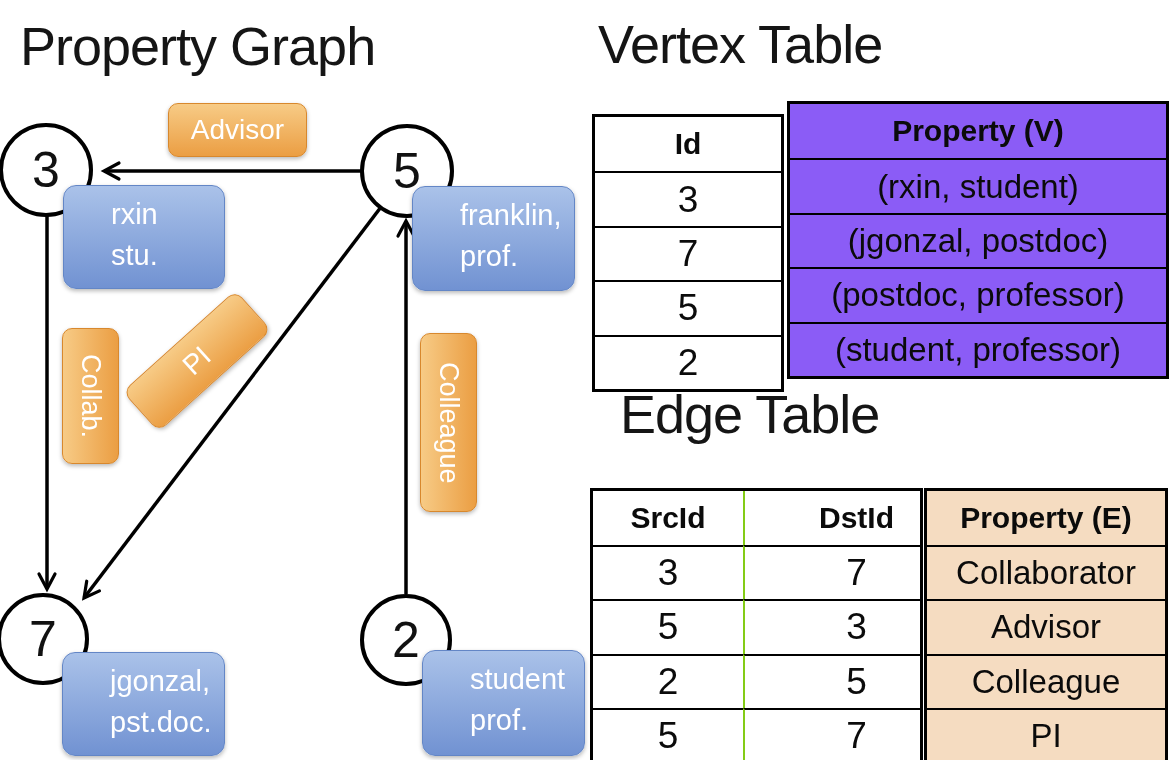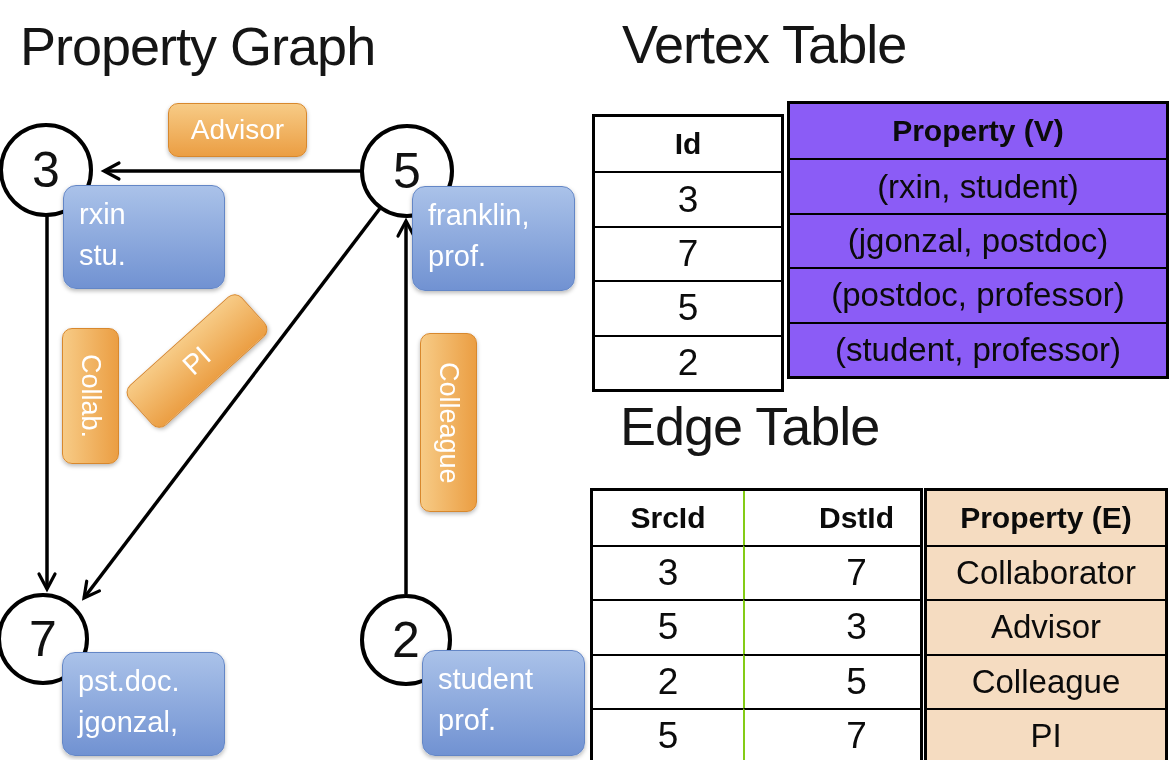--- a/index.html
+++ b/index.html
@@ -30,41 +30,41 @@
     background:linear-gradient(to right,#f7cb86,#eb9e43);
     writing-mode:vertical-rl;text-orientation:mixed;
   }
   
   .vertex-box{
     background:linear-gradient(to bottom,#aac2e9,#7192d2);
     border:1.5px solid #6386c6;border-radius:13px;
     color:#fff;font-size:29px;line-height:1.42;
     padding:8px 10px 6px 15px;z-index:4;box-shadow:0 2px 4px rgba(0,0,0,.28);
   }
-  .vertex-box span{display:block;}
+  .vertex-box span{display:block;margin-left:32px;}
   
   .tbl{display:grid;background:#fff;border:3px solid #000;z-index:2;}
   .cell{
     display:flex;align-items:center;justify-content:center;
     color:#0b0b0b;font-size:33px;border-top:2px solid #000;
   }
   .cell.num{font-size:37px;}
   .cell.th{font-weight:bold;font-size:30px;border-top:none;}
   .cell.vdiv{border-left:2px solid #84cc16;padding-left:48px;}
   .tbl.vprop{background:#8b5cf6;}
   .tbl.eprop{background:#f5dcc1;}
 </style>
 </head>
 <body>
 
 <div id="canvas">
 
   <div class="abs title" style="left:20px;top:18px;width:480px;">Property Graph</div>
-  <div class="abs title" style="left:622px;top:16px;width:432px;">Vertex Table</div>
-  <div class="abs title" style="left:620px;top:398px;width:430px;">Edge Table</div>
+  <div class="abs title" style="left:598px;top:16px;width:432px;">Vertex Table</div>
+  <div class="abs title" style="left:620px;top:386px;width:430px;">Edge Table</div>
 
   <svg id="graph-svg" width="580" height="760">
     <defs>
       <marker id="arrow" markerUnits="userSpaceOnUse" markerWidth="24" markerHeight="24" refX="19" refY="11" orient="auto">
         <path d="M4,3 L19,11 L4,19" fill="none" stroke="#000" stroke-width="3.2" stroke-linecap="round"></path>
       </marker>
     </defs>
     <line x1="361" y1="171" x2="104" y2="171" stroke="#000" stroke-width="3.5" marker-end="url(#arrow)"></line>
     <line x1="47" y1="215" x2="47" y2="589" stroke="#000" stroke-width="3.5" marker-end="url(#arrow)"></line>
     <line x1="381" y1="207" x2="84" y2="598" stroke="#000" stroke-width="3.5" marker-end="url(#arrow)"></line>
@@ -87,22 +87,22 @@
 
   <div class="abs vertex-box" style="left:63px;top:185px;width:135px;height:88px;">
     <span>rxin</span>
     <span>stu.</span>
   </div>
   <div class="abs vertex-box" style="left:412px;top:186px;width:136px;height:89px;">
     <span>franklin,</span>
     <span>prof.</span>
   </div>
   <div class="abs vertex-box" style="left:62px;top:652px;width:136px;height:88px;">
+    <span>jgonzal,</span>
     <span>pst.doc.</span>
-    <span>jgonzal,</span>
   </div>
   <div class="abs vertex-box" style="left:422px;top:650px;width:136px;height:90px;">
     <span>student</span>
     <span>prof.</span>
   </div>
 
   <div class="abs tbl" style="left:592px;top:114px;width:186px;height:272px;grid-template-rows:repeat(5,1fr);">
     <div class="cell th">Id</div>
     <div class="cell num">3</div>
     <div class="cell num">7</div>

